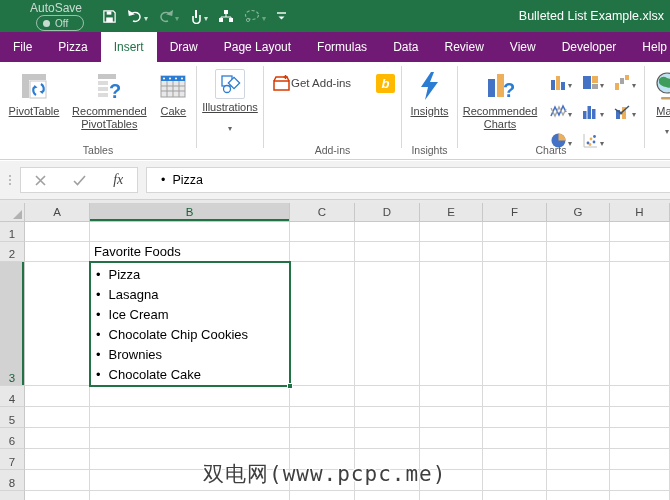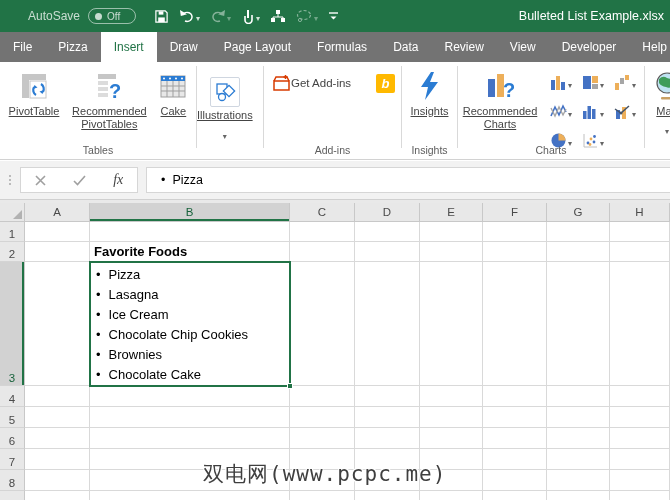--- a/index.html
+++ b/index.html
@@ -1,47 +1,47 @@
 <!DOCTYPE html>
 <html><head>
 <meta charset="utf-8">
 <style>
   * { margin:0; padding:0; box-sizing:border-box; }
   html,body { width:670px; height:500px; overflow:hidden; }
   body { position:relative; font-family:"Liberation Sans", sans-serif; background:#fff; }
 
   
   .titlebar { position:absolute; top:0; left:0; width:670px; height:32px; background:#217346; display:flex; align-items:center; }
-  .autosave { display:flex; align-items:center; margin-left:28px; color:rgba(255,255,255,.75); font-size:12px; }
+  .autosave { display:flex; align-items:center; margin-left:28px; color:rgba(255,255,255,.75); font-size:12px;flex-direction:column; }
   .as-pill { margin-left:8px; width:48px; height:16px; border:1px solid rgba(255,255,255,.55); border-radius:8px; display:flex; align-items:center; padding:0 6px; gap:5px; }
   .as-dot { width:7px; height:7px; border-radius:50%; background:rgba(255,255,255,.75); }
   .as-off { font-size:10px; color:rgba(255,255,255,.75); }
   .qat { display:flex; align-items:center; margin-left:14px; gap:2px; }
   .qbtn { display:flex; align-items:center; padding:3px 4px; }
   .qbtn svg { display:block; }
   .dim { opacity:.45; }
   .crt::before { content:"▾"; font-size:8px; color:inherit; }
   .qat .crt { color:#cfe3d6; margin-left:1px; }
   .doc-title { position:absolute; right:6px; top:0; height:32px; line-height:32px; color:#fff; font-size:12.5px; white-space:nowrap; }
 
   
-  .tabrow { position:absolute; top:32px; left:0; width:670px; height:30px; background:#737373; display:flex; overflow:hidden; }
+  .tabrow { position:absolute; top:32px; left:0; width:670px; height:30px; background:#701a75; display:flex; overflow:hidden; }
   .tab { padding:0 13px; height:30px; line-height:30px; color:#fff; font-size:12px; white-space:nowrap; cursor:default; }
   .tab.active { background:#fff; color:#217346; }
 
   
   .ribbon { position:absolute; top:62px; left:0; width:670px; height:98px; background:#fff; border-bottom:1px solid #d2d2d2; display:flex; overflow:hidden; }
   .rgroup { position:relative; height:100%; flex:none; }
   .rdiv { flex:none; width:1px; height:82px; margin-top:4px; background:#d9d9d9; }
   .glabel { position:absolute; bottom:3px; left:0; right:0; text-align:center; font-size:10.5px; color:#5d5d5d; }
   .g-tables { width:196px; display:flex; justify-content:center; gap:2px; padding-top:4px; }
   .bigbtn { display:flex; flex-direction:column; align-items:center; padding-top:3px; }
   .bigbtn .bicon { height:34px; display:flex; align-items:center; justify-content:center; }
   .bigbtn .blabel { font-size:11px; color:#444; text-align:center; line-height:12.5px; margin-top:2px;text-decoration:underline; }
-  .g-illus { width:66px; display:flex; padding-top:12px; }
+  .g-illus { width:66px; display:flex; justify-content:center; padding-top:4px; }
   .g-addins { width:137px; padding:8px 6px 0 8px; }
   .addin-row { display:flex; align-items:center; height:26px; margin-bottom:4px; }
   .addin-row .alabel { font-size:11.5px; color:#444; flex:1; white-space:nowrap; }
   .badge { width:19px; height:19px; border-radius:2px; display:flex; align-items:center; justify-content:center; flex:none; }
   .badge-bing { background:#ffb900; color:#fff; font-weight:bold; font-size:13px; font-style:italic; }
   .badge-pg { background:#17794a; }
   .g-insights { width:55px; display:flex; justify-content:center; padding-top:4px; }
   .g-charts { width:186px; display:flex; padding-top:4px; }
   .chartgrid { display:grid; grid-template-columns:32px 32px 32px; grid-auto-rows:29px; margin-left:6px; margin-top:2px; }
   .minibtn { display:flex; align-items:center; gap:1px; padding-left:2px; }
@@ -64,21 +64,21 @@
   .colheads { position:absolute; top:3px; left:0; height:19px; display:flex; }
   .corner { width:25px; height:19px; background:#e8e8e8; border-right:1px solid #c8c8c8; border-bottom:1px solid #c8c8c8; position:relative; }
   .corner::after { content:""; position:absolute; right:2px; bottom:2px; border-style:solid; border-width:0 0 9px 9px; border-color:transparent transparent #b2b2b2 transparent; }
   .chead { height:19px; background:#e8e8e8; border-right:1px solid #c8c8c8; border-bottom:1px solid #c8c8c8; font-size:11.5px; color:#4a4a4a; text-align:center; line-height:18px; }
   .chead.sel { background:#d2d2d2; color:#17623b; box-shadow:inset 0 -2px 0 #217346; }
   .rows { position:absolute; top:22px; left:0; width:670px; bottom:0; background:#fff; overflow:hidden; }
   .grow { display:flex; }
   .rhead { width:25px; flex:none; background:#e8e8e8; border-right:1px solid #c8c8c8; border-bottom:1px solid #d4d4d4; font-size:11.5px; color:#4a4a4a; display:flex; align-items:flex-end; justify-content:center; padding-bottom:1px; }
   .rhead.sel { background:#d2d2d2; color:#17623b; box-shadow:inset -2px 0 0 #217346; }
   .cell { flex:none; border-right:1px solid #d9d9d9; border-bottom:1px solid #d9d9d9; background:#fff; font-size:13px; color:#000; overflow:hidden; white-space:nowrap; }
-  .cell.b2 { font-weight:bold; padding:2px 0 0 4px; font-size:13px; }
+  .cell.b2 { font-weight:normal; padding:2px 0 0 4px; font-size:13px; }
   .cell.b3 { padding:3px 0 0 6px; }
   .bline { height:20px; line-height:20px; display:flex; align-items:center; gap:8px; }
   .bline .bchar { font-size:13px; }
   .selbox { position:absolute; left:89px; top:61px; width:202px; height:126px; border:2px solid #217346; pointer-events:none; }
   .fillhandle { position:absolute; right:-4px; bottom:-4px; width:6px; height:6px; background:#217346; border:1px solid #fff; pointer-events:auto; }
   .watermark { position:absolute; left:203px; top:260px; font-size:21px; color:#3f3f3f; letter-spacing:1px; white-space:nowrap; font-family:"DejaVu Sans Mono", monospace;
       text-shadow:-1px -1px 0 #fff, 1px -1px 0 #fff, -1px 1px 0 #fff, 1px 1px 0 #fff; }
 </style>
 </head>
 <body>

